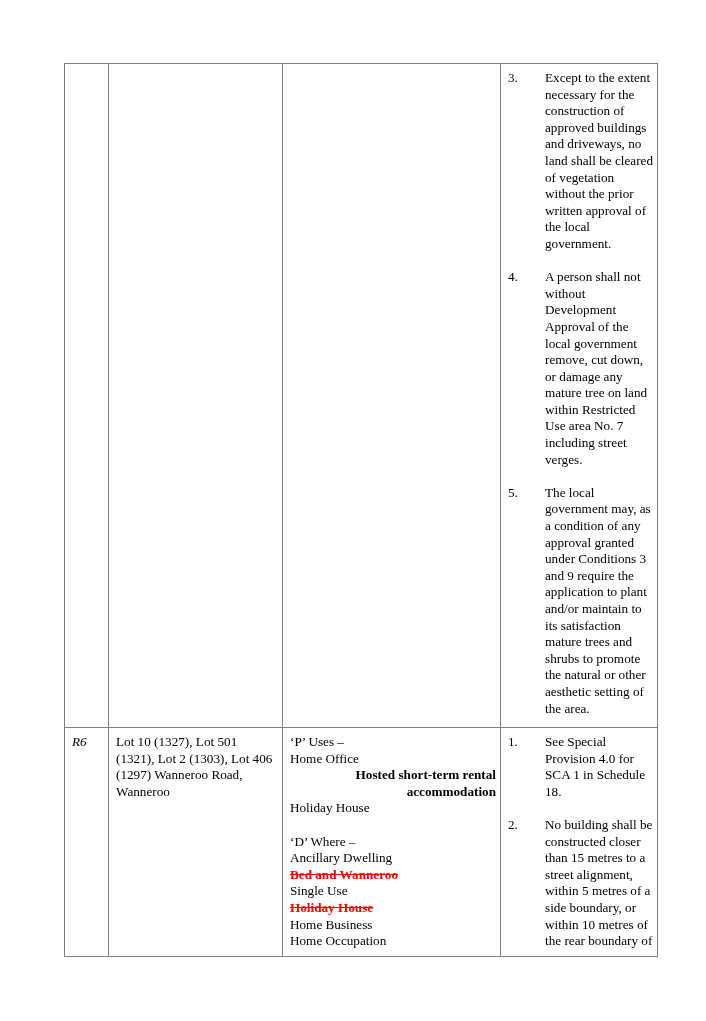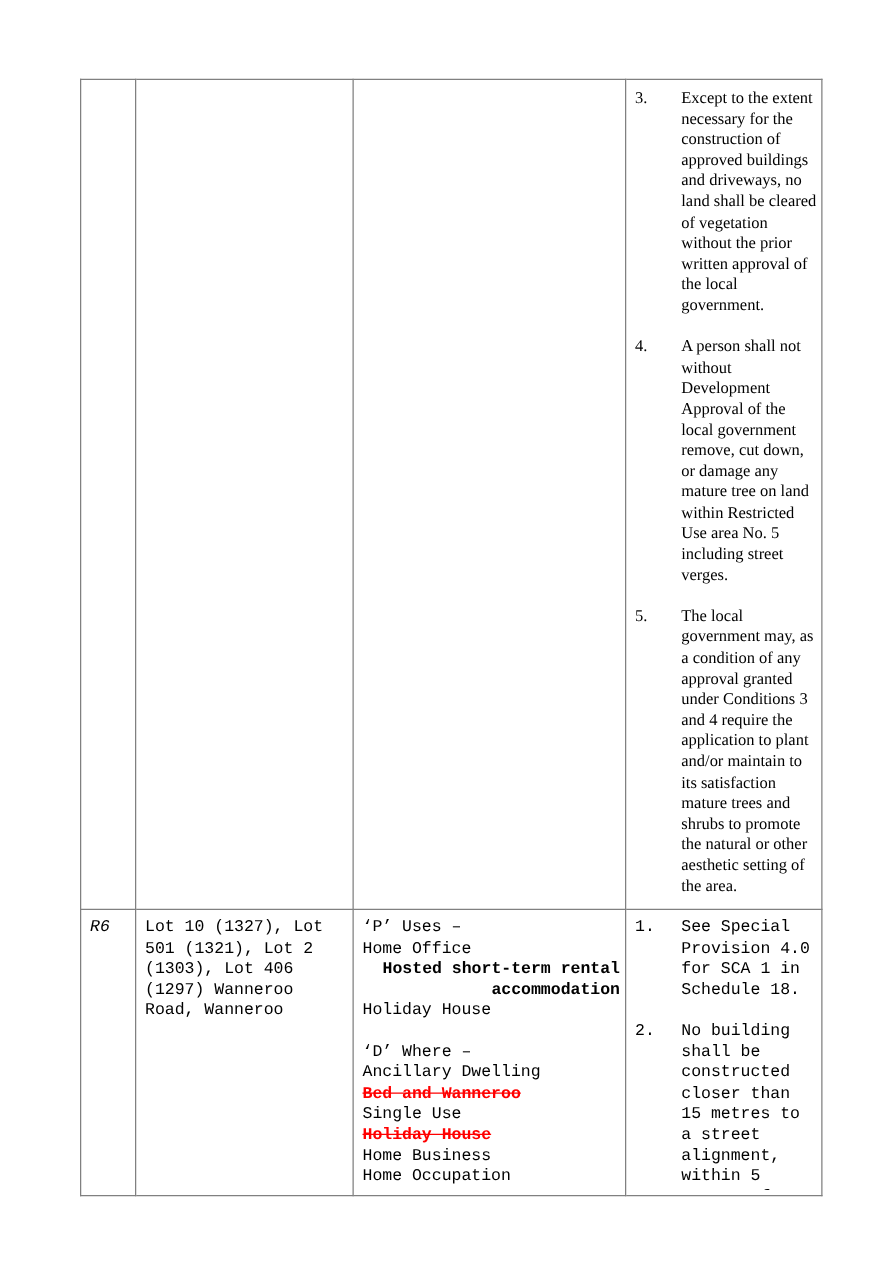--- a/index.html
+++ b/index.html
@@ -30,21 +30,21 @@
     border: 1px solid #808080;
     vertical-align: top;
     padding: 6px 4px 4px 7px;
     overflow: hidden;
   }
   col.c1 { width: 44px; }
   col.c2 { width: 174px; }
   col.c3 { width: 218px; }
   col.c4 { width: 157px; }
   tr.row-1 { height: 664px; }
-  tr.row-2 { height: 227px; font-family: Liberation Mono, monospace; }
+  tr.row-2 { height: 227px; }
   td.conditions-top { padding-top: 13px; }
   .zoning-code { font-style: italic; }
   .cond {
     display: flex;
     margin-bottom: 16.6px;
   }
   .cond:last-child { margin-bottom: 0; }
   .cond .num {
     flex: none;
     width: 37px;
@@ -83,25 +83,25 @@
         <span></span>
       </td>
       <td></td>
       <td class="conditions-top">
         <div class="cond">
           <span class="num">3.</span>
           <span class="txt">Except to the extent necessary for the construction of approved buildings and driveways, no land shall be cleared of vegetation without the prior written approval of the local government.</span>
         </div>
         <div class="cond">
           <span class="num">4.</span>
-          <span class="txt">A person shall not without Development Approval of the local government remove, cut down, or damage any mature tree on land within Restricted Use area No. 5 including street verges.</span>
+          <span class="txt">A person shall not without Development Approval of the local government remove, cut down, or damage any mature tree on land within Restricted Use area No. 7 including street verges.</span>
         </div>
         <div class="cond">
           <span class="num">5.</span>
-          <span class="txt">The local government may, as a condition of any approval granted under Conditions 3 and 4 require the application to plant and/or maintain to its satisfaction mature trees and shrubs to promote the natural or other aesthetic setting of the area.</span>
+          <span class="txt">The local government may, as a condition of any approval granted under Conditions 3 and 9 require the application to plant and/or maintain to its satisfaction mature trees and shrubs to promote the natural or other aesthetic setting of the area.</span>
         </div>
       </td>
     </tr>
 
     <tr class="row-2">
       <td>
         <span class="zoning-code">R6</span>
       </td>
       <td>
         <span>Lot 10 (1327), Lot 501 (1321), Lot 2 (1303), Lot 406 (1297) Wanneroo Road, Wanneroo</span>

